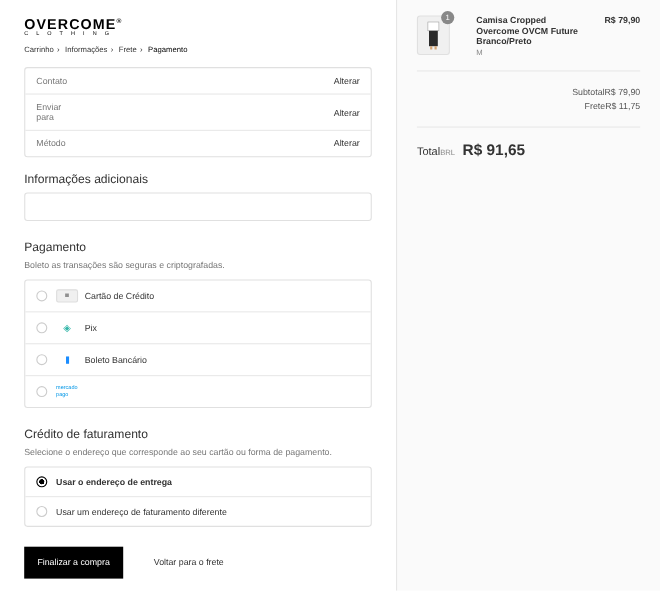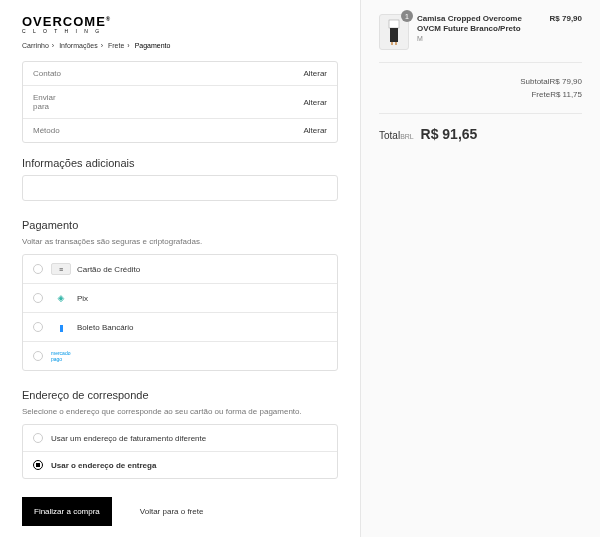--- a/index.html
+++ b/index.html
@@ -28,21 +28,21 @@
 .radio{width:10px;height:10px;border:1px solid #ccc;border-radius:50%;margin-right:8px;flex-shrink:0}
 .radio.checked{border-color:#000;background:radial-gradient(circle,#000 40%,transparent 45%)}
 .pay-icon{width:20px;height:12px;margin-right:6px;display:flex;align-items:center;justify-content:center;font-size:7px}
 .cc-icon{background:#f0f0f0;border:1px solid #ddd;border-radius:2px}
 .pix-icon{color:#35b6a9;font-size:9px}
 .boleto-icon{color:#0a84ff;font-weight:bold;letter-spacing:-1px}
 .mp-icon{font-size:5px;color:#0096e6}
 .actions{display:flex;align-items:center;gap:28px;margin-top:6px}
 .btn-primary{background:#000;color:#fff;border:none;padding:10px 12px;font-size:8px;cursor:pointer}
 .link-back{font-size:8px;color:#333;cursor:pointer}
-.cart-item{display:flex;align-items:flex-start;gap:8px;padding-bottom:12px;border-bottom:1px solid #e8e8e8}
+.cart-item{display:flex;align-items:flex-start;gap:24px;padding-bottom:12px;border-bottom:1px solid #e8e8e8}
 .thumb{width:30px;height:36px;background:#f0f0f0;border:1px solid #e0e0e0;border-radius:3px;position:relative;display:flex;align-items:center;justify-content:center}
 .thumb svg{width:20px;height:28px}
 .badge{position:absolute;top:-5px;right:-5px;background:#888;color:#fff;border-radius:50%;width:12px;height:12px;font-size:7px;display:flex;align-items:center;justify-content:center}
 .item-info{flex:1}
 .item-name{font-size:8px;font-weight:600;color:#333;line-height:1.2}
 .item-variant{font-size:7px;color:#888;margin-top:2px}
 .item-price{font-size:8px;font-weight:600;color:#333}
 .discount-row{display:flex;gap:6px;padding:12px 0;border-bottom:1px solid #e8e8e8}
 .discount-input{flex:1;border:1px solid #e0e0e0;border-radius:3px;padding:6px 8px;font-size:8px}
 .btn-apply{background:#c9c9c9;color:#fff;border:none;border-radius:3px;padding:6px 10px;font-size:8px;cursor:pointer}
@@ -83,21 +83,21 @@
       <div class="review-label">Método</div>
       <div class="review-val"></div>
       <div class="review-change">Alterar</div>
     </div>
   </div>
 
   <h2>Informações adicionais</h2>
   <input class="input-blank" style="">
 
   <h2>Pagamento</h2>
-  <div class="subtitle">Voltar as transações são seguras e criptografadas.</div>
+  <div class="subtitle">Boleto as transações são seguras e criptografadas.</div>
   <div class="radio-box">
     <div class="radio-row">
       <div class="radio"></div>
       <div class="pay-icon cc-icon">≡</div>
       <span>Cartão de Crédito</span>
     </div>
     <div class="radio-row">
       <div class="radio"></div>
       <div class="pay-icon pix-icon">◈</div>
       <span>Pix</span>
@@ -106,30 +106,30 @@
       <div class="radio"></div>
       <div class="pay-icon boleto-icon">|||</div>
       <span>Boleto Bancário</span>
     </div>
     <div class="radio-row">
       <div class="radio"></div>
       <div class="pay-icon mp-icon">mercado pago</div>
     </div>
   </div>
 
-  <h2>Endereço de corresponde</h2>
+  <h2>Crédito de faturamento</h2>
   <div class="subtitle">Selecione o endereço que corresponde ao seu cartão ou forma de pagamento.</div>
   <div class="radio-box">
     <div class="radio-row">
+      <div class="radio checked"></div>
+      <span style="font-weight:600">Usar o endereço de entrega</span>
+    </div>
+    <div class="radio-row">
       <div class="radio"></div>
       <span>Usar um endereço de faturamento diferente</span>
-    </div>
-    <div class="radio-row">
-      <div class="radio checked"></div>
-      <span style="font-weight:600">Usar o endereço de entrega</span>
     </div>
   </div>
 
   <div class="actions">
     <button class="btn-primary">Finalizar a compra</button>
     <span class="link-back">Voltar para o frete</span>
   </div>
 </div>
 
 <div class="right">

